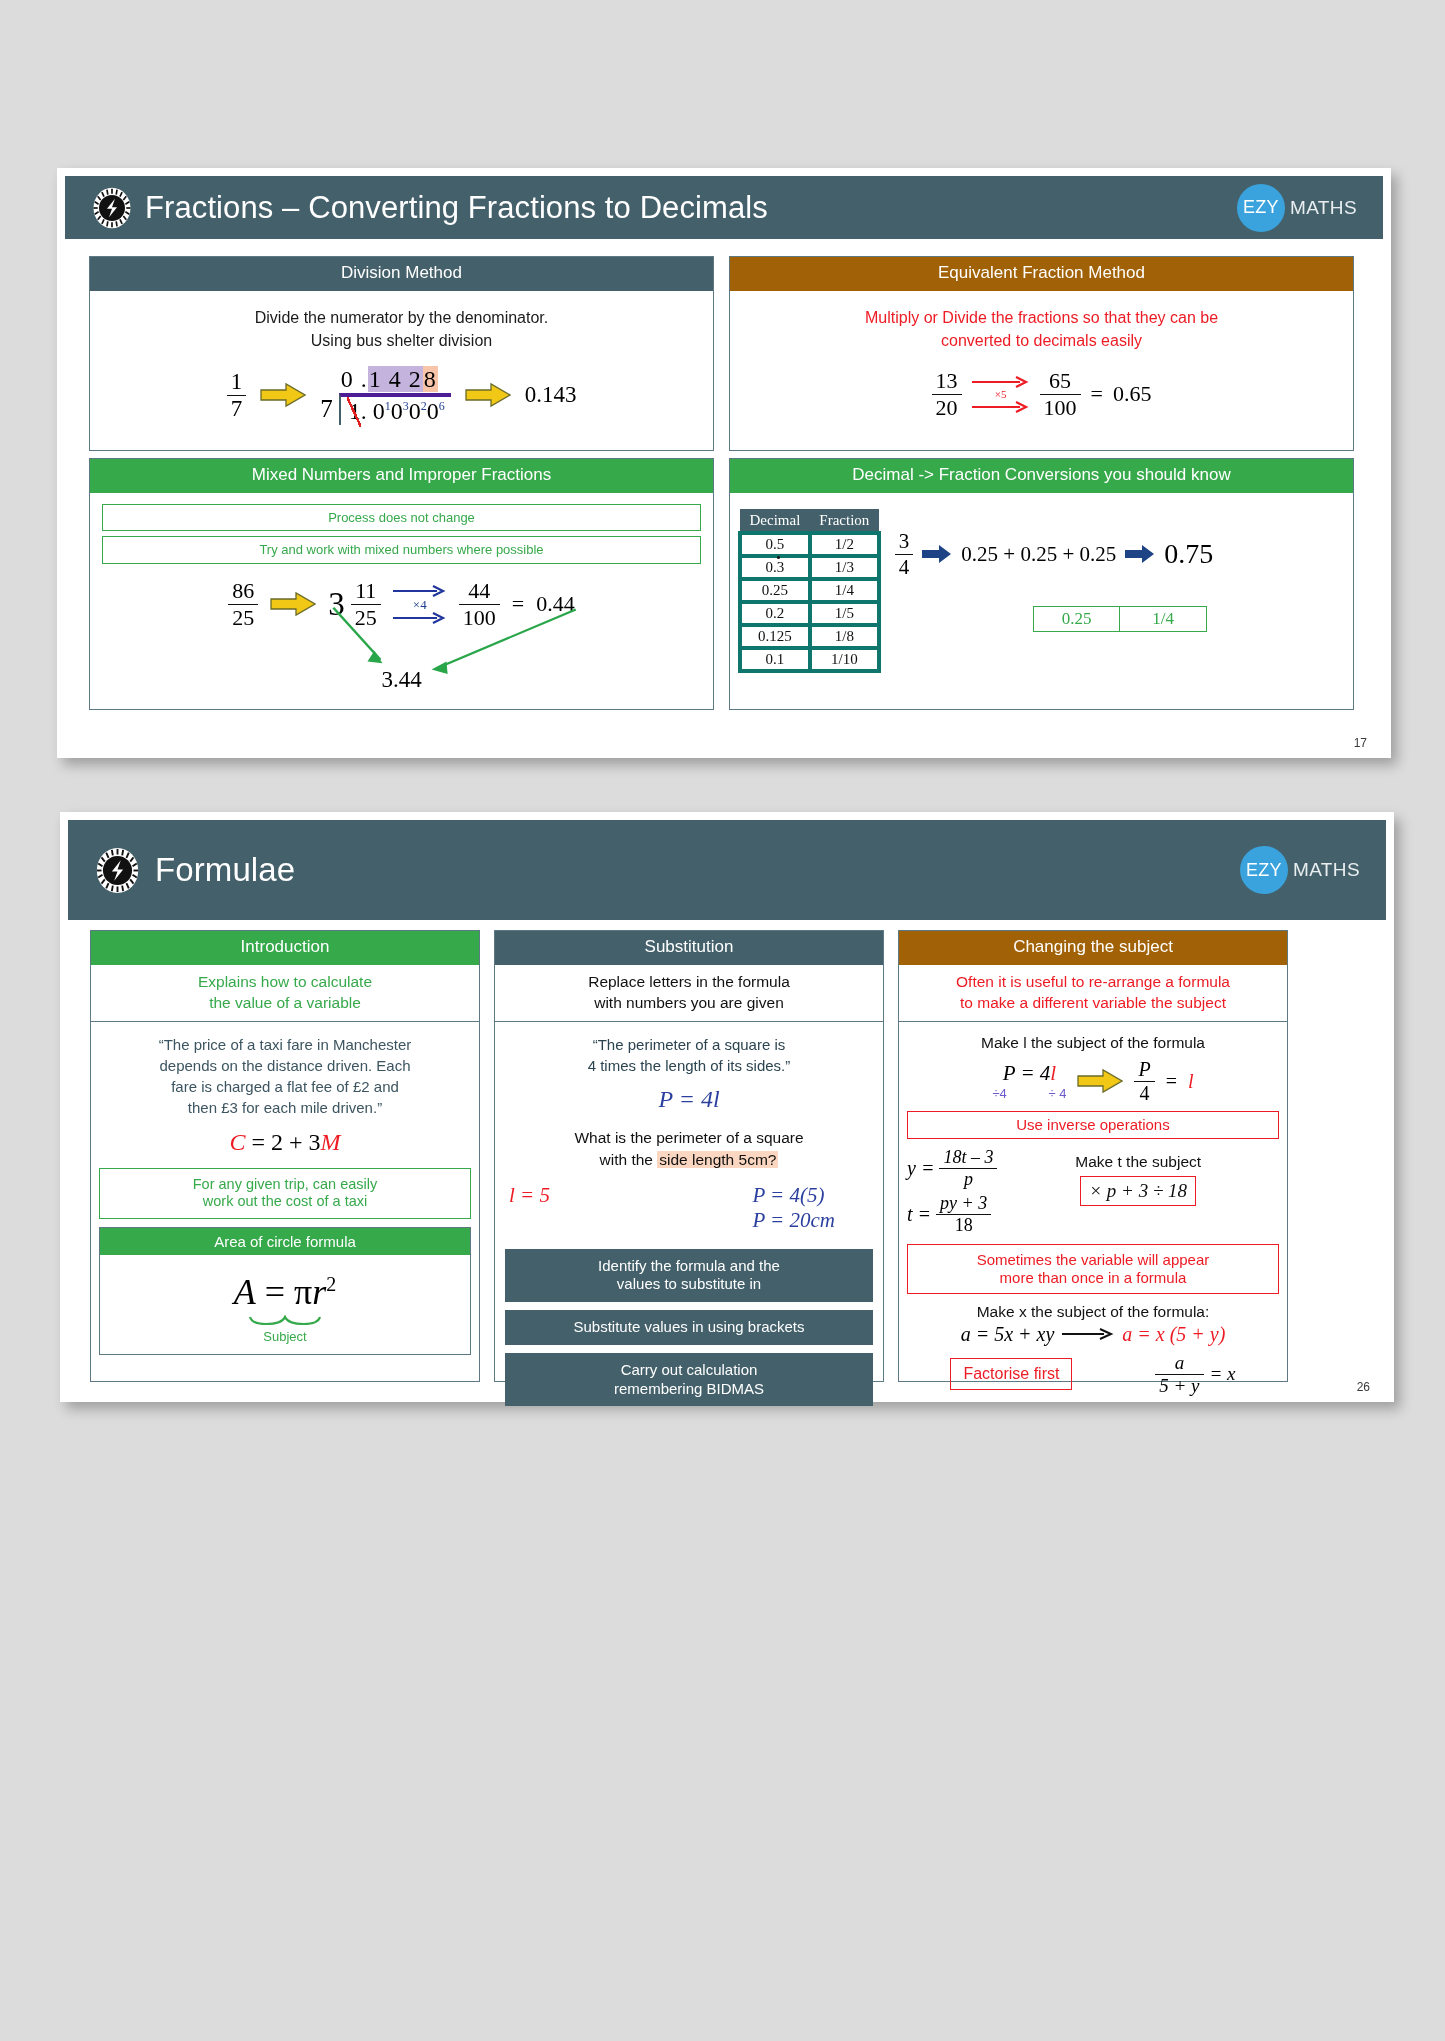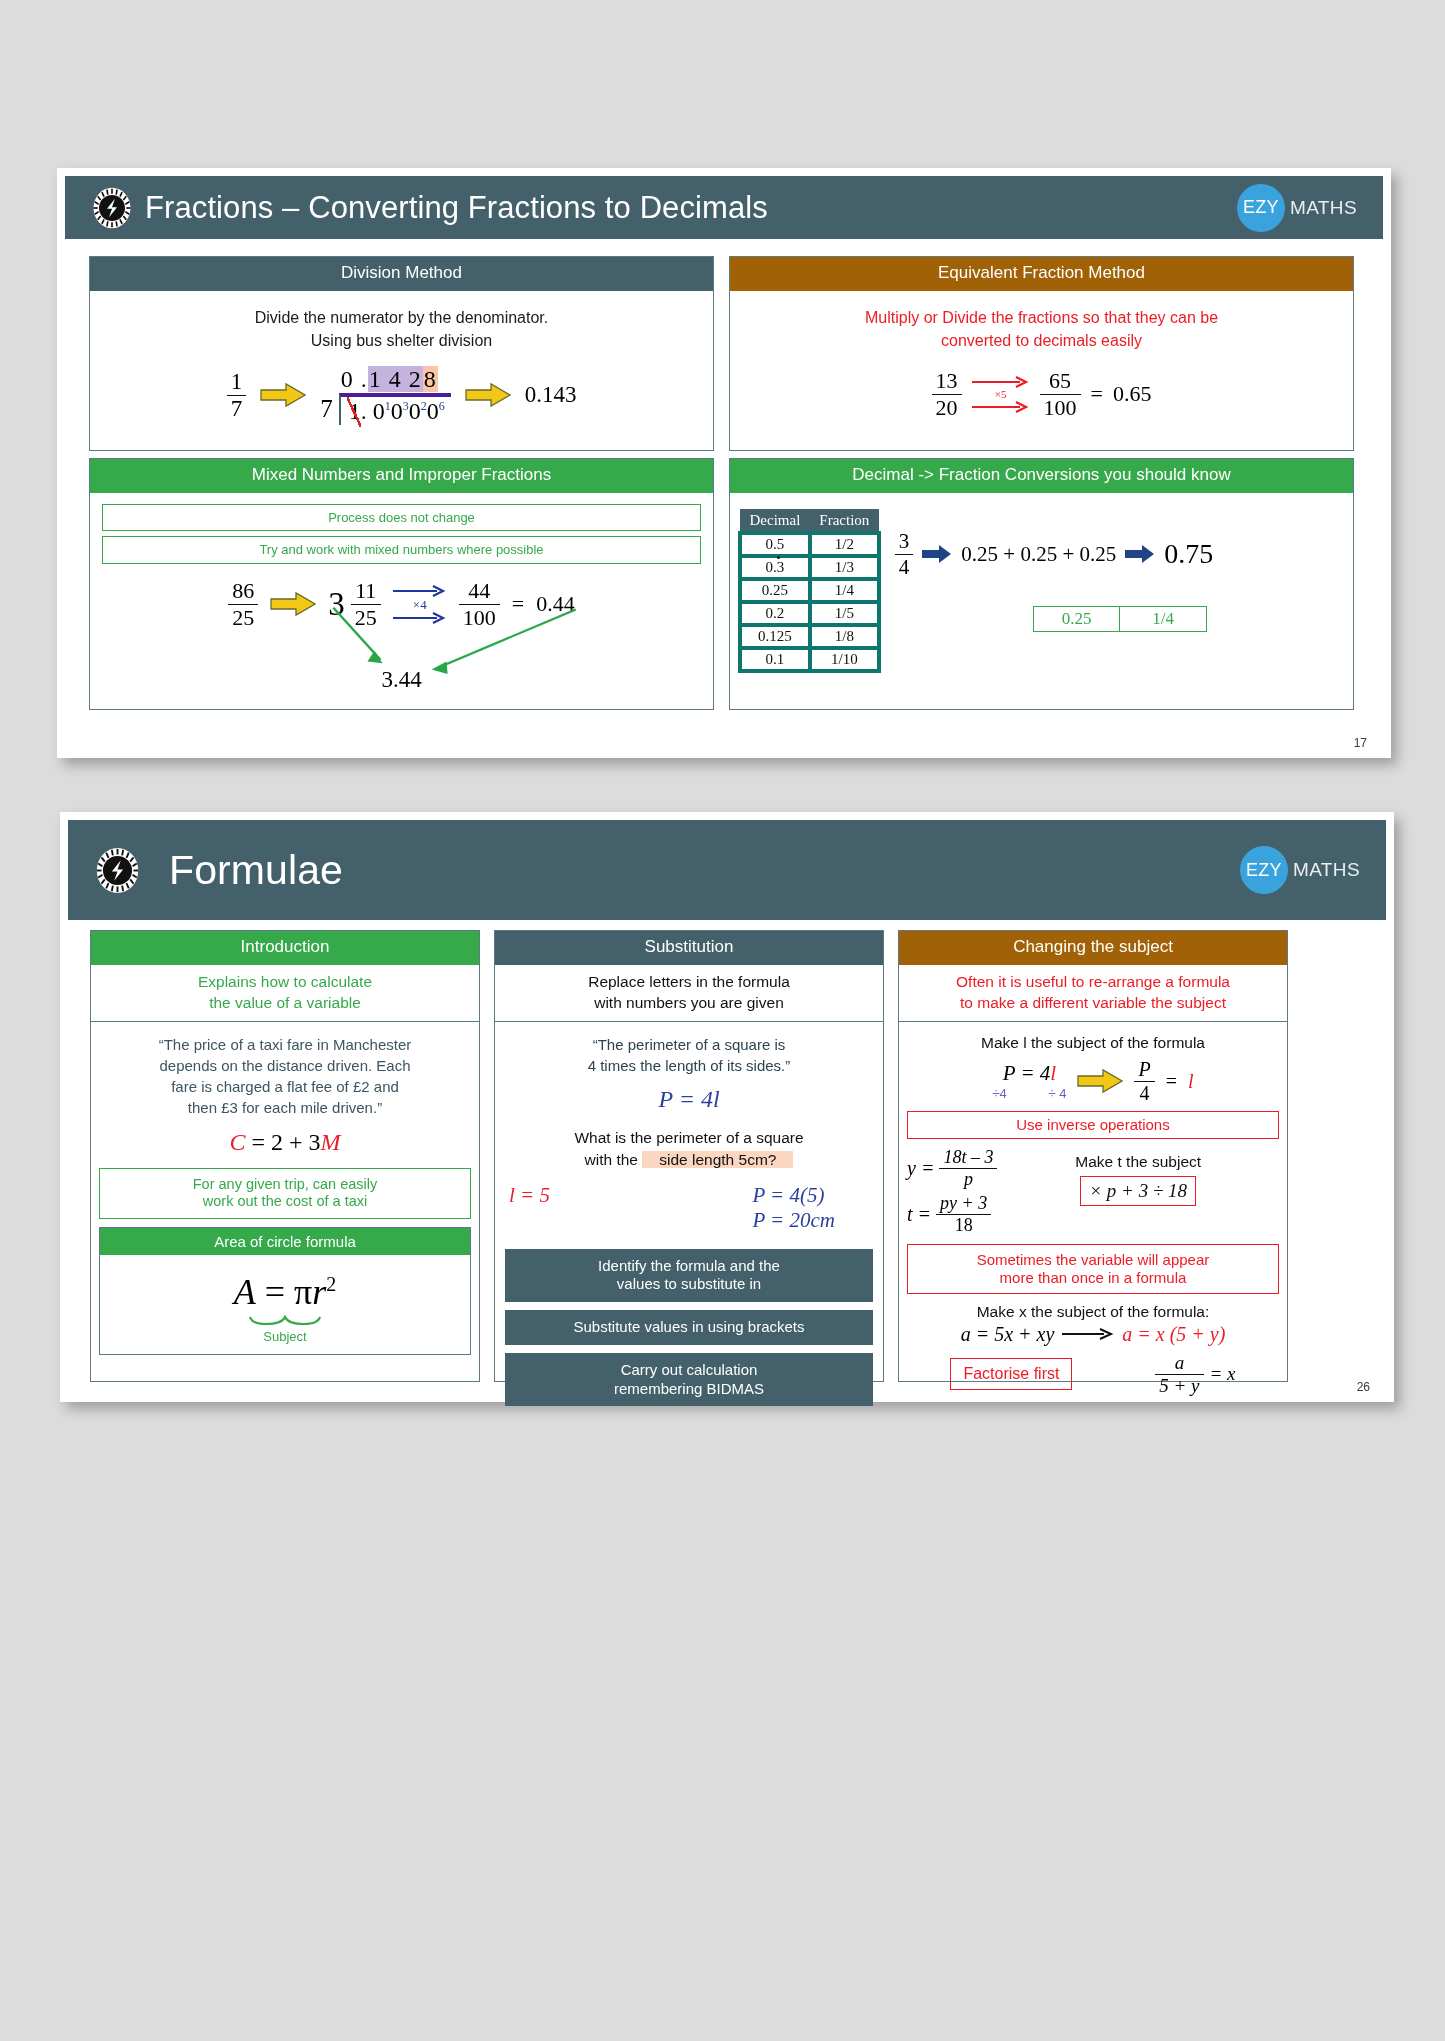--- a/index.html
+++ b/index.html
@@ -26,21 +26,21 @@
   #slide-formulae .slide-header{height:100px;}
   .logo{
     width:42px;height:42px;margin-left:26px;flex:0 0 auto;position:relative;
   }
   #slide-formulae .logo{width:47px;height:47px;}
   .logo svg{display:block;width:100%;height:100%;}
   .slide-title{
     color:#ffffff;font-size:31px;letter-spacing:.1px;margin-left:12px;
     font-weight:400;white-space:nowrap;
   }
-  #slide-formulae .slide-title{font-size:41px;margin-left:28px;}
+  #slide-formulae .slide-title{font-size:33px;margin-left:14px;}
   .brand{
     margin-left:auto;margin-right:26px;display:flex;align-items:center;
   }
   .brand-ezy{
     width:48px;height:48px;border-radius:50%;background:#3aa3dd;
     display:flex;align-items:center;justify-content:center;
     color:#ffffff;font-size:18px;letter-spacing:.3px;
   }
   .brand-maths{color:#e9eef0;font-size:19px;margin-left:5px;letter-spacing:.4px;}
   .page-no{
@@ -153,21 +153,21 @@
   .formula-line{text-align:center;font-family:"Liberation Serif", serif;font-size:24px;margin-top:10px;}
   .var-red{color:#ed1c24;font-style:italic;}
   .blue{color:#2b3f9e;}
 
   .slate-bar{
     background:#44606a;color:#fff;text-align:center;font-size:15px;
     line-height:1.25;padding:8px 6px;margin:8px 10px;
   }
 
   .qtext{text-align:center;font-size:15.5px;line-height:1.4;color:#111;padding:0 6px;margin-top:14px;}
-  .hl-q{background:#fbd7c1;padding:0 17px;}
+  .hl-q{background:#fbd7c1;padding:0 2px;}
 
   .green-head-box{
     border:1.5px solid #5d7a84;margin:8px 8px 0;
   }
   .green-head-box .gh{
     background:#36a94b;color:#fff;text-align:center;font-size:15px;padding:5px;
   }
   .green-head-box .gb{padding:16px 6px 10px;text-align:center;}
 
   .subject-brace{display:block;width:74px;height:12px;margin:2px auto 0;}

